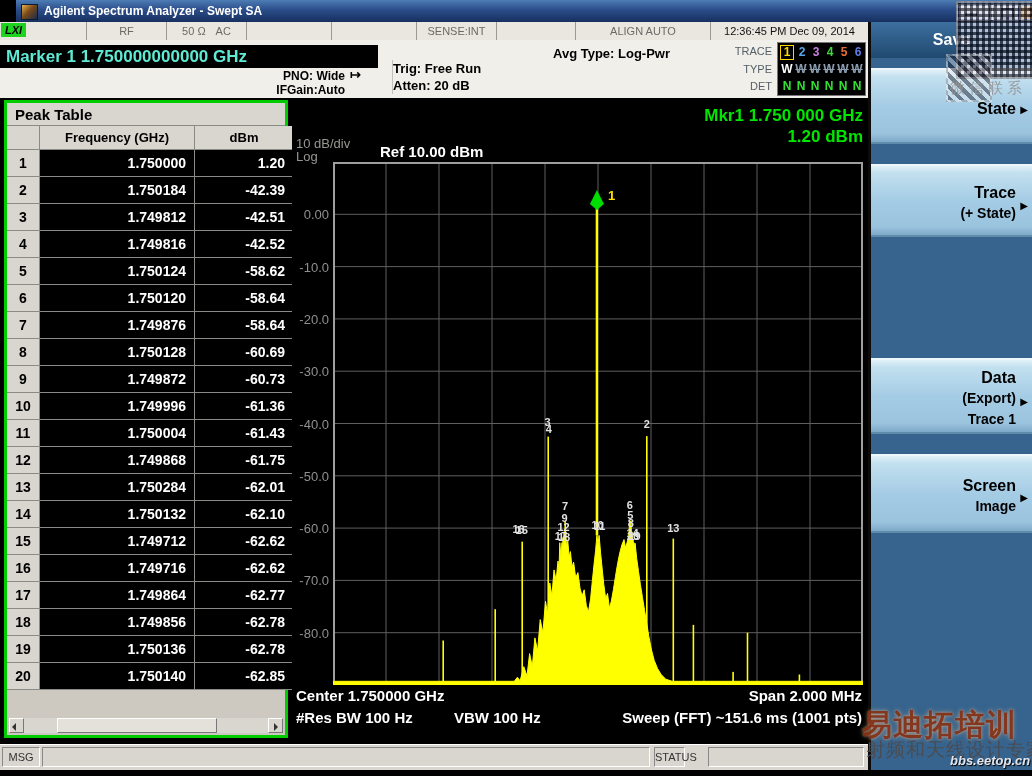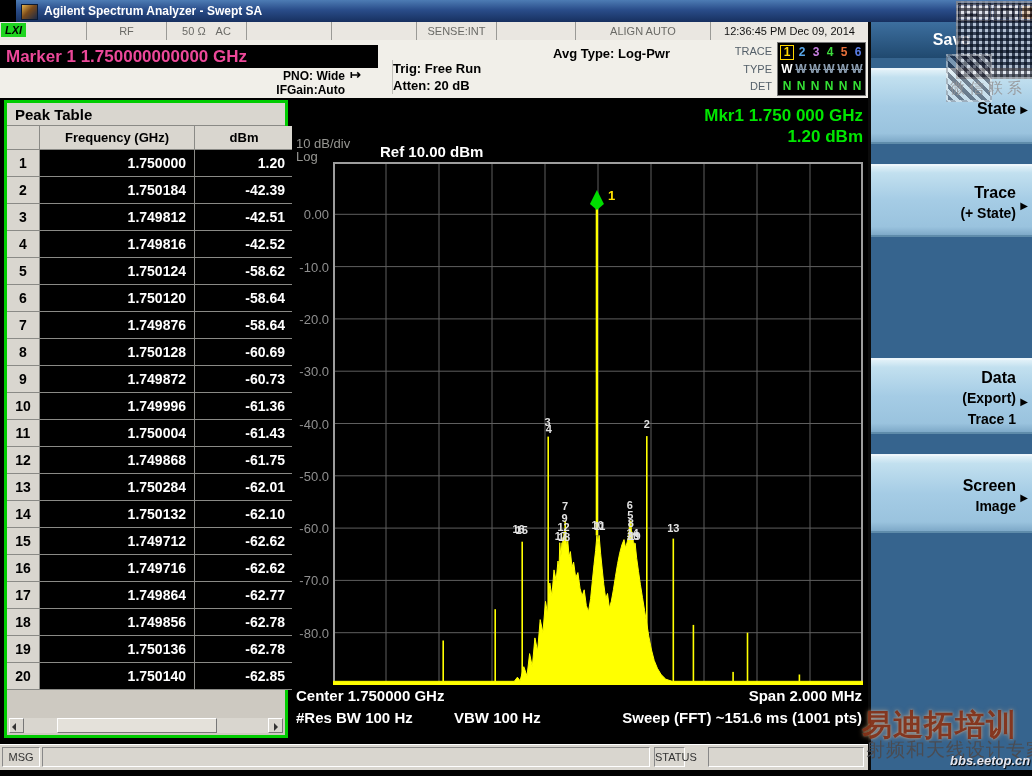--- a/index.html
+++ b/index.html
@@ -28,21 +28,21 @@
   .measrow{left:0;top:22px;width:868px;height:18px;background:#eae7e1;border-bottom:1px solid #9a9a96;
     display:flex;font-size:11px;color:#6a6a66;}
   .mcell{border-right:1px solid #9a9a96;height:18px;line-height:17px;box-sizing:border-box;
     display:flex;align-items:center;justify-content:center;}
   .lxi{background:#1fd41f;color:#000;font-weight:bold;font-style:italic;
     padding:0 4px;height:14px;line-height:14px;margin:1px 0 0 1px;align-self:flex-start;}
   .timecell{color:#111;}
 
   
   .settings{left:0;top:40px;width:868px;height:58px;background:#f1efe9;color:#000;}
-  .markerbox{left:0;top:5px;width:378px;height:23px;background:#000;color:#ec4899;
+  .markerbox{left:0;top:5px;width:378px;height:23px;background:#000;color:#5eead4;
     font-size:17px;font-weight:bold;line-height:23px;padding-left:6px;box-sizing:border-box;}
   .pno,.ifgain{left:150px;width:195px;text-align:right;font-size:12px;font-weight:bold;}
   .pno{top:29px;} .ifgain{top:43px;}
   .pno-arrow{left:350px;top:27px;font-size:13px;font-weight:bold;}
   .trigblk{left:392px;top:20px;width:160px;border-left:1px solid #c2c0ba;padding-left:0;
     font-size:13px;font-weight:bold;line-height:17px;}
   .avg{left:553px;top:6px;font-size:13px;font-weight:bold;}
   .trc-labels{left:698px;top:3px;width:74px;text-align:right;font-size:11px;color:#55606a;line-height:17.5px;}
   .trc-box{left:777px;top:2px;width:89px;height:54px;background:#000;border:1px solid #777;
     box-sizing:border-box;padding:1px 0 0 2px;line-height:17px;font-size:12px;font-weight:bold;}

